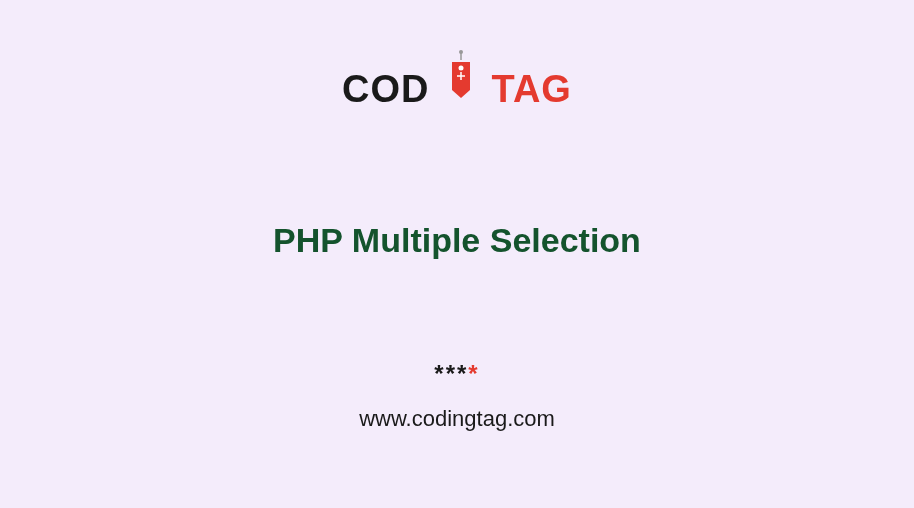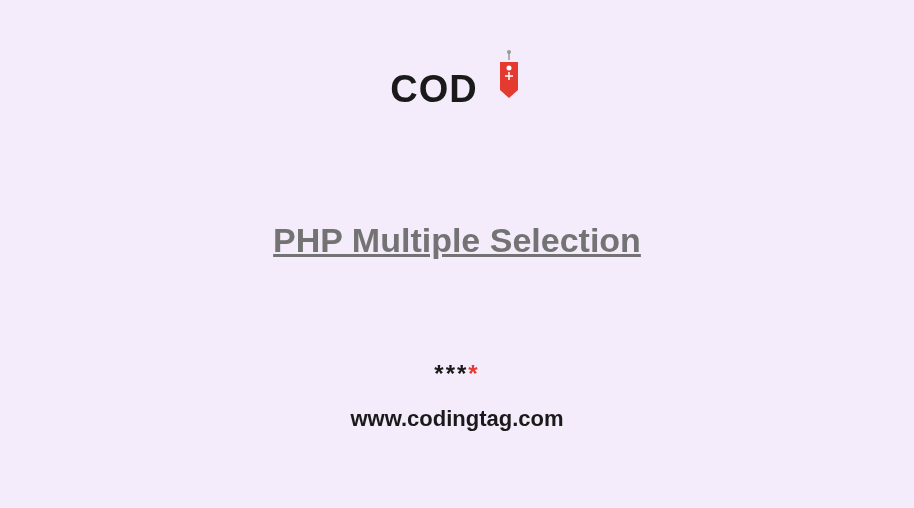--- a/index.html
+++ b/index.html
@@ -40,59 +40,58 @@
     }
     .logo-tag-svg {
       position: absolute;
       top: -12px;
       left: 0;
     }
     .main-title {
       margin-top: 110px;
       font-size: 34px;
       font-weight: bold;
-      color: #737373;
+      color: #14532d;
       text-align: center;
-      text-decoration: underline;
     }
     .asterisks {
       margin-top: 100px;
       font-size: 24px;
       font-weight: bold;
       letter-spacing: 2px;
       text-align: center;
     }
     .asterisk-black {
       color: #1a1a1a;
     }
     .asterisk-red {
       color: #e43a2f;
     }
     .url-text {
       margin-top: 18px;
       font-size: 22px;
       color: #1a1a1a;
       text-align: center;
-      font-weight: bold;
     }
   </style>
 </head>
 <body>
 
 <div class="logo-container">
   <span class="logo-text">COD</span>
   <span class="logo-tag-icon">
     <svg class="logo-tag-svg" width="26" height="52" viewBox="0 0 26 52">
       <path d="M 13 2 L 13 10" stroke="#999" stroke-width="1.5" fill="none"></path>
       <circle cx="13" cy="2" r="2" fill="#999"></circle>
       <path d="M 4 12 L 22 12 L 22 40 L 13 48 L 4 40 Z" fill="#e43a2f"></path>
       <circle cx="13" cy="18" r="2.5" fill="#fff"></circle>
       <path d="M 9 26 L 17 26 M 13 22 L 13 30" stroke="#fff" stroke-width="1.5"></path>
     </svg>
   </span>
+  <span class="logo-text" style="color:#e43a2f">TAG</span>
 </div>
 
 <h1 class="main-title">PHP Multiple Selection</h1>
 
 <div class="asterisks">
   <span class="asterisk-black">***</span><span class="asterisk-red">*</span>
 </div>
 
 <div class="url-text">www.codingtag.com</div>
 

